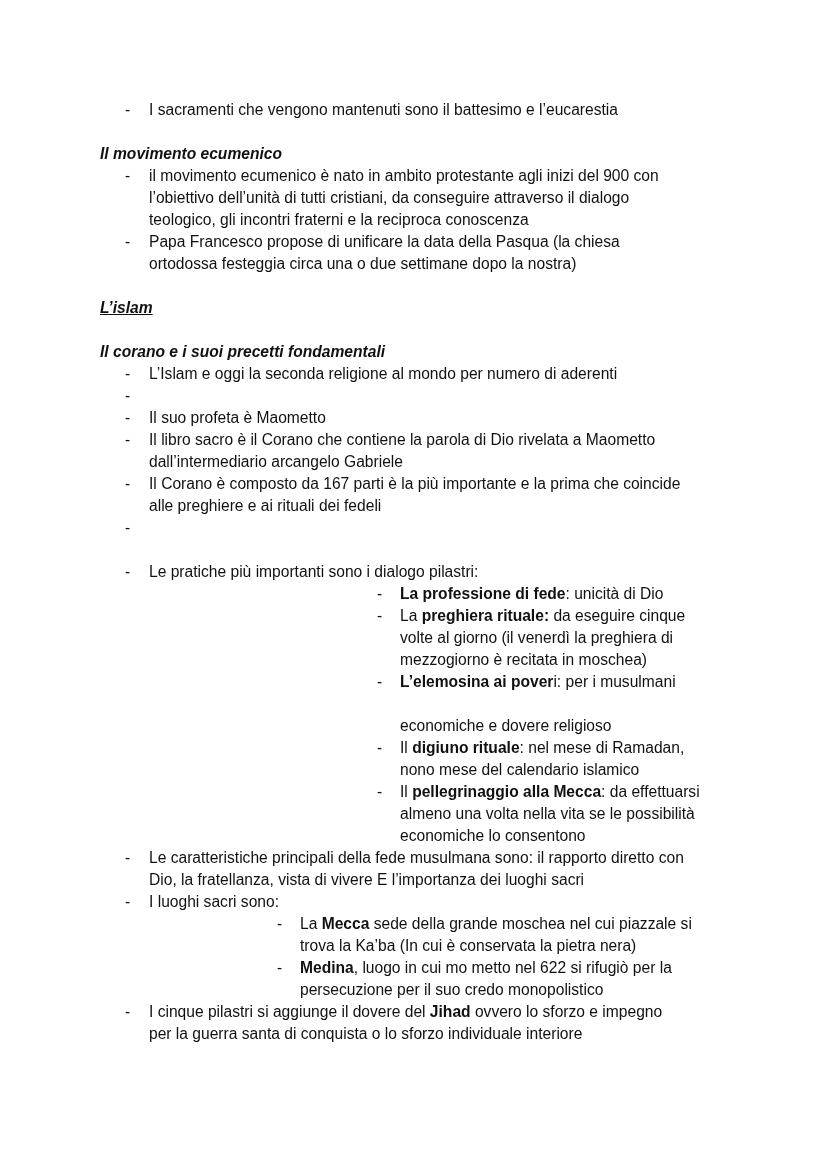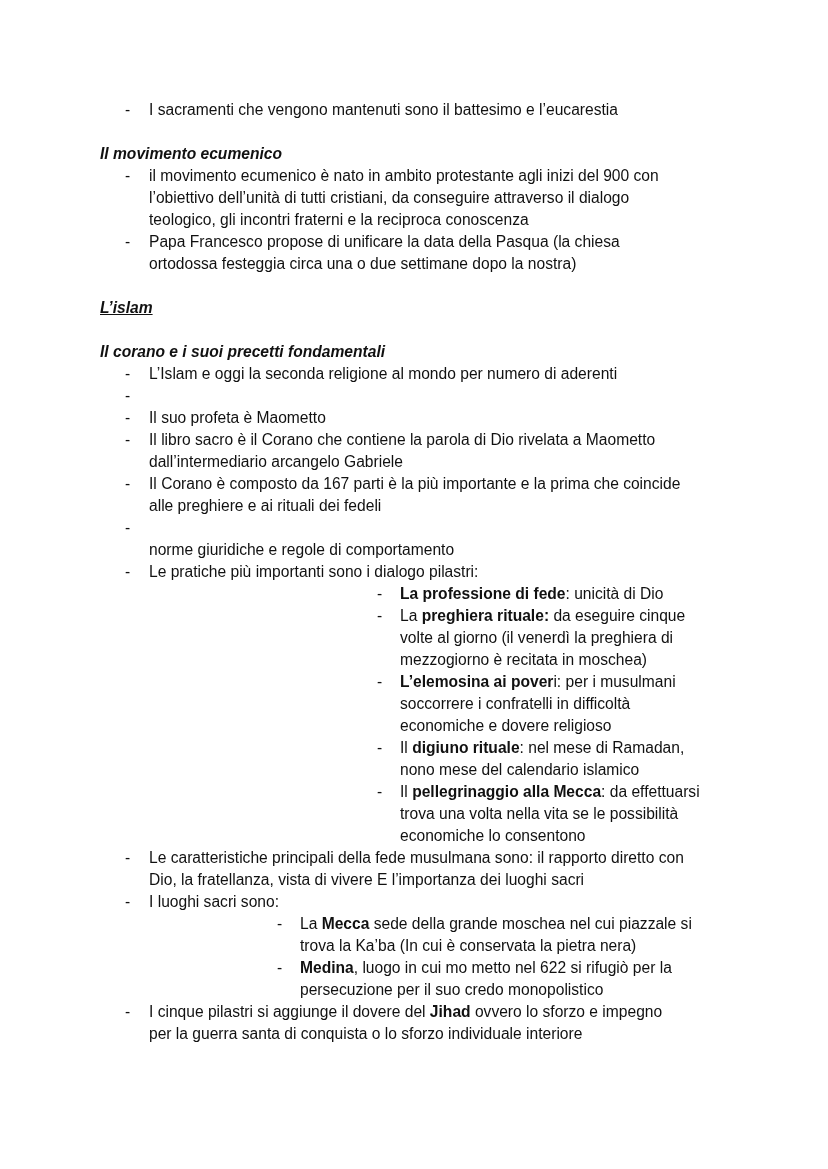--- a/index.html
+++ b/index.html
@@ -40,44 +40,42 @@
   <span class="dash" style="left:125px;top:385px">-</span>
   <span class="dash" style="left:125px;top:407px">-</span>
   <span class="line" style="left:149px;top:407px">Il suo profeta è Maometto</span>
   <span class="dash" style="left:125px;top:429px">-</span>
   <span class="line" style="left:149px;top:429px">Il libro sacro è il Corano che contiene la parola di Dio rivelata a Maometto</span>
   <span class="line" style="left:149px;top:451px">dall’intermediario arcangelo Gabriele</span>
   <span class="dash" style="left:125px;top:473px">-</span>
   <span class="line" style="left:149px;top:473px">Il Corano è composto da 167 parti è la più importante e la prima che coincide</span>
   <span class="line" style="left:149px;top:495px">alle preghiere e ai rituali dei fedeli</span>
   <span class="dash" style="left:125px;top:517px">-</span>
-  <span class="line" style="left:149px;top:539px">norme giuridiche e regole di comportamento</span>
   <span class="dash" style="left:125px;top:561px">-</span>
   <span class="line" style="left:149px;top:561px">Le pratiche più importanti sono i dialogo pilastri:</span>
 
   <span class="dash" style="left:377px;top:583px">-</span>
   <span class="line" style="left:400px;top:583px"><span></span><b>La professione di fede</b><span>: unicità di Dio</span></span>
 
   <span class="dash" style="left:377px;top:605px">-</span>
   <span class="line" style="left:400px;top:605px"><span>La </span><b>preghiera rituale:</b><span> da eseguire cinque</span></span>
   <span class="line" style="left:400px;top:627px">volte al giorno (il venerdì la preghiera di</span>
   <span class="line" style="left:400px;top:649px">mezzogiorno è recitata in moschea)</span>
 
   <span class="dash" style="left:377px;top:671px">-</span>
   <span class="line" style="left:400px;top:671px"><span></span><b>L’elemosina ai pover</b><span>i: per i musulmani</span></span>
-  <span class="line" style="left:400px;top:693px">soccorrere i confratelli in difficoltà</span>
   <span class="line" style="left:400px;top:715px">economiche e dovere religioso</span>
 
   <span class="dash" style="left:377px;top:737px">-</span>
   <span class="line" style="left:400px;top:759px">nono mese del calendario islamico</span>
   <span class="line" style="left:400px;top:737px"><span>Il </span><b>digiuno rituale</b><span>: nel mese di Ramadan,</span></span>
 
   <span class="dash" style="left:377px;top:781px">-</span>
   <span class="line" style="left:400px;top:781px"><span>Il </span><b>pellegrinaggio alla Mecca</b><span>: da effettuarsi</span></span>
-  <span class="line" style="left:400px;top:803px">trova una volta nella vita se le possibilità</span>
+  <span class="line" style="left:400px;top:803px">almeno una volta nella vita se le possibilità</span>
   <span class="line" style="left:400px;top:825px">economiche lo consentono</span>
 
   <span class="dash" style="left:125px;top:847px">-</span>
   <span class="line" style="left:149px;top:847px">Le caratteristiche principali della fede musulmana sono: il rapporto diretto con</span>
   <span class="line" style="left:149px;top:869px">Dio, la fratellanza, vista di vivere E l’importanza dei luoghi sacri</span>
 
   <span class="dash" style="left:125px;top:891px">-</span>
   <span class="line" style="left:149px;top:891px">I luoghi sacri sono:</span>
 
   <span class="dash" style="left:277px;top:913px">-</span>

